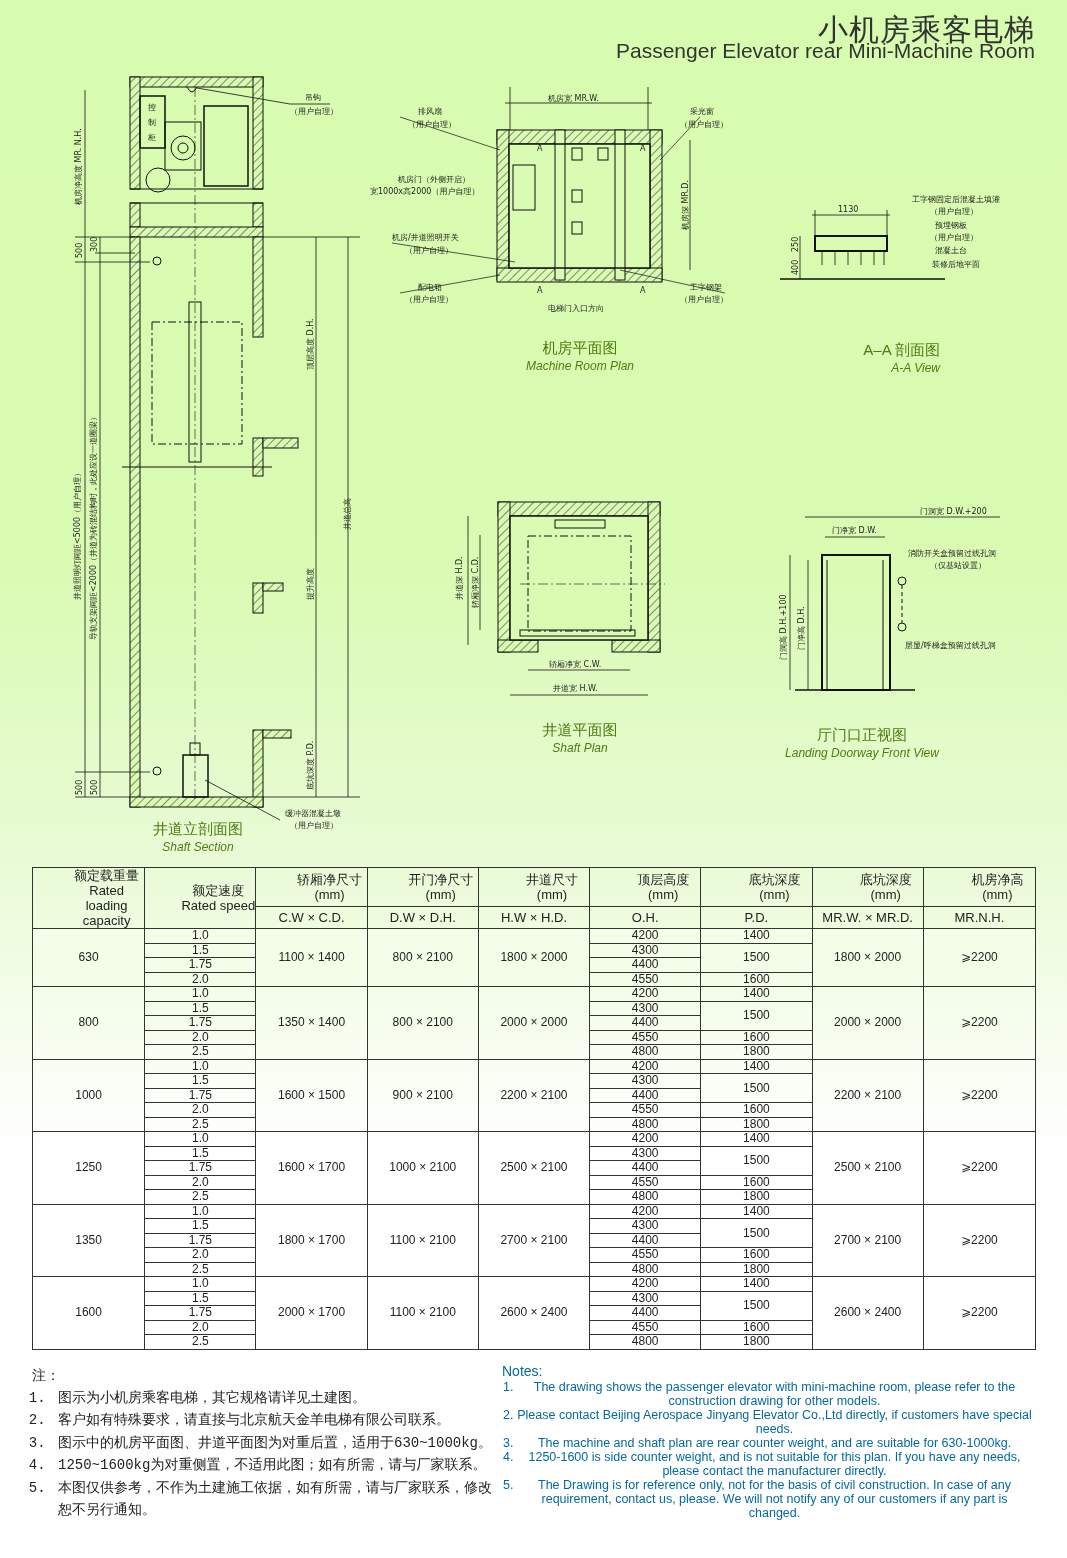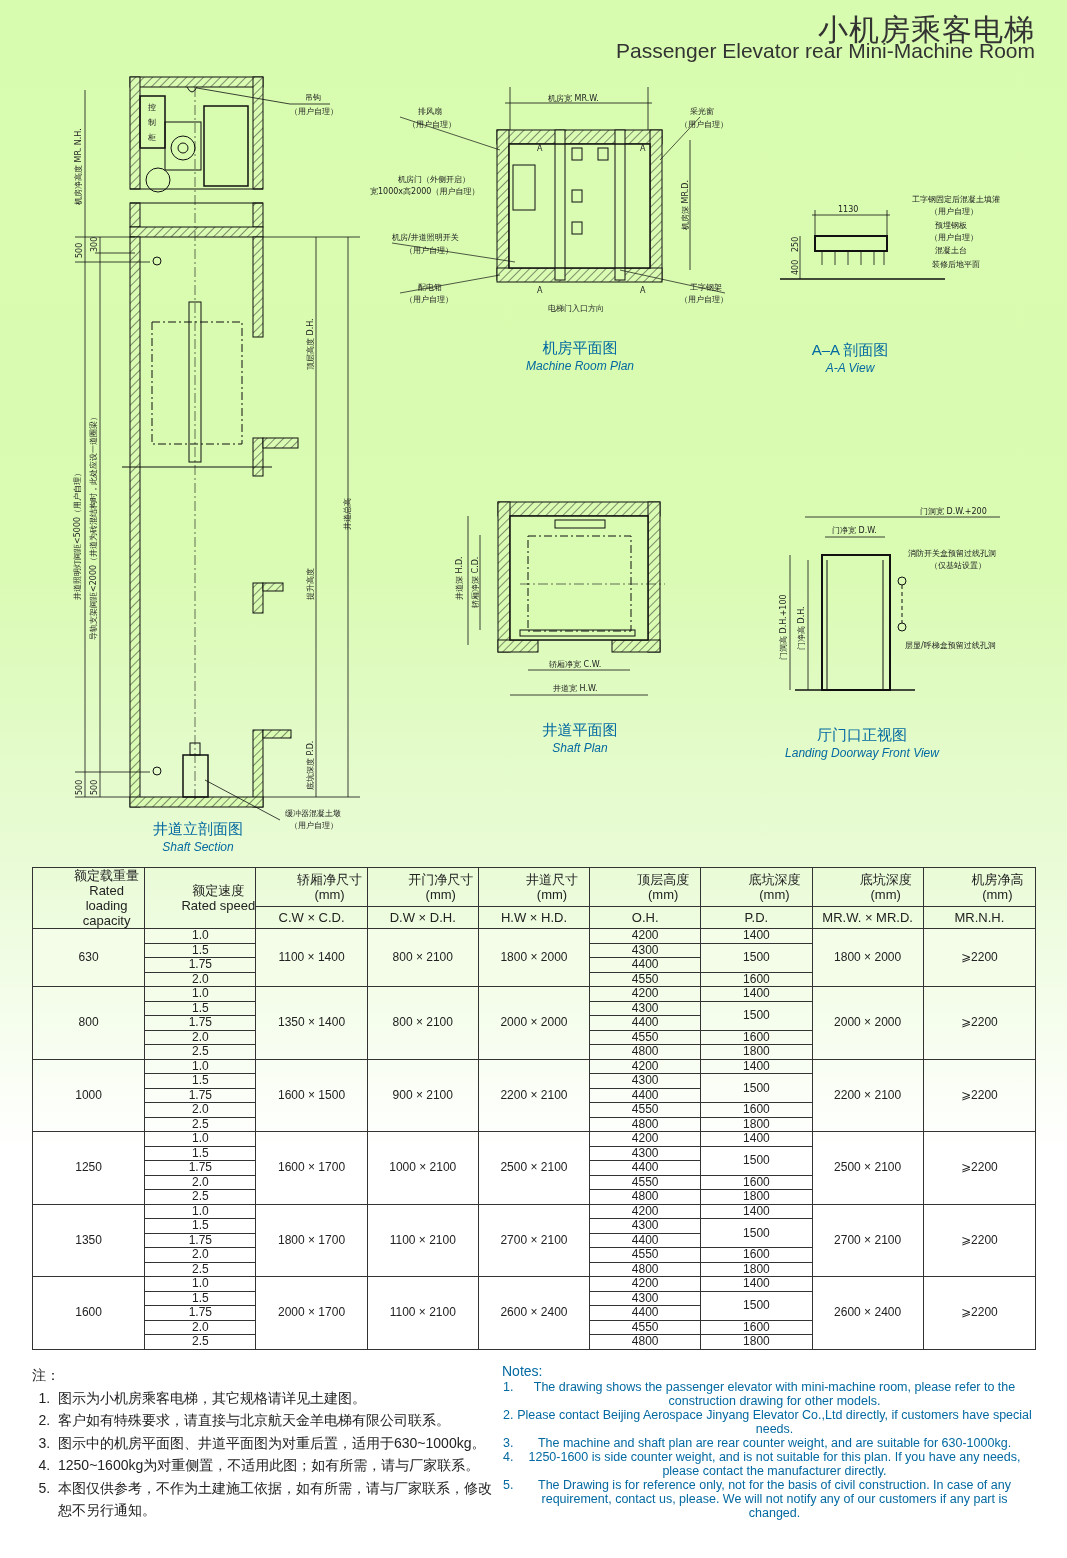--- a/index.html
+++ b/index.html
@@ -5,38 +5,38 @@
   html, body { margin:0; padding:0; }
   body {
     width:1067px; height:1558px; position:relative; overflow:hidden;
     background: linear-gradient(to bottom, #d8fcaf 0px, #d9fbb2 560px, #e9fbd6 860px, #ffffff 1150px, #ffffff 1558px);
     font-family: "Liberation Sans", "DejaVu Sans", sans-serif;
     color:#222;
   }
   .title-zh { position:absolute; right:32px; top:10px; font-size:30px; color:#333; letter-spacing:1px; }
   .title-en { position:absolute; right:32px; top:39px; font-size:21px; color:#333; }
   svg.drawing { position:absolute; left:0; top:0; }
-  .cap { position:absolute; text-align:center; color:#0369a1; font-size:15px; line-height:18px; }
+  .cap { position:absolute; text-align:center; color:#4d7c0f; font-size:15px; line-height:18px; }
   .cap .zh { font-size:15px; }
   .cap .en { font-size:12px;font-style:italic; }
 
   table.spec {
     position:absolute; left:32px; top:867px; width:1004px;
     border-collapse:collapse; font-size:12px; color:#222;
     table-layout:fixed;
   }
   table.spec th, table.spec td { border:1.5px solid #333; text-align:center; padding:0; }
   table.spec th { font-weight:normal; font-size:13px; line-height:15px; }
   table.spec thead tr.h1 th { height:36px;padding-left:36px; }
   table.spec thead tr.h2 th { height:20px; }
   table.spec tbody td { height:13.5px; line-height:13px; font-size:12px; }
   table.spec tbody tr.g0 td.grp { background:#f3fde8; }
   .notes-zh { position:absolute; left:32px; top:1364px; width:470px; font-size:14px; line-height:22.5px; color:#222; }
   .notes-zh .h { margin-bottom:0; }
-  .notes-zh ol { margin:0; padding-left:22px; }
+  .notes-zh ol { margin:0; padding-left:22px;font-family:Liberation Mono, monospace; }
   .notes-zh li { padding-left:4px; }
   .notes-en { position:absolute; left:502px; top:1364px; width:530px; font-size:12.5px; line-height:14px; color:#0369a1; }
   .notes-en .h { font-size:14px; margin-bottom:2px; }
   .notes-en ol { margin:0; padding-left:15px;text-align:center; }
   .notes-en li { padding-left:0; }
   .lbl { font-family:"DejaVu Sans", sans-serif; font-size:8px; fill:#222; }
 </style>
 </head>
 <body>
 
@@ -250,21 +250,21 @@
       <text x="930" y="568" class="lbl">（仅基站设置）</text>
       <text x="905" y="648" class="lbl">层显/呼梯盒预留过线孔洞</text>
     </g>
   </g>
 </svg>
 
 <div class="cap" style="left:470px; top:339px; width:220px;">
   <div class="zh">机房平面图</div>
   <div class="en">Machine Room Plan</div>
 </div>
-<div class="cap" style="left:760px; top:341px; width:180px;">
+<div class="cap" style="left:760px; top:341px; width:180px;text-align:right;">
   <div class="zh">A–A 剖面图</div>
   <div class="en">A-A View</div>
 </div>
 <div class="cap" style="left:490px; top:721px; width:180px;">
   <div class="zh">井道平面图</div>
   <div class="en">Shaft Plan</div>
 </div>
 <div class="cap" style="left:742px; top:726px; width:240px;">
   <div class="zh">厅门口正视图</div>
   <div class="en">Landing Doorway Front View</div>

